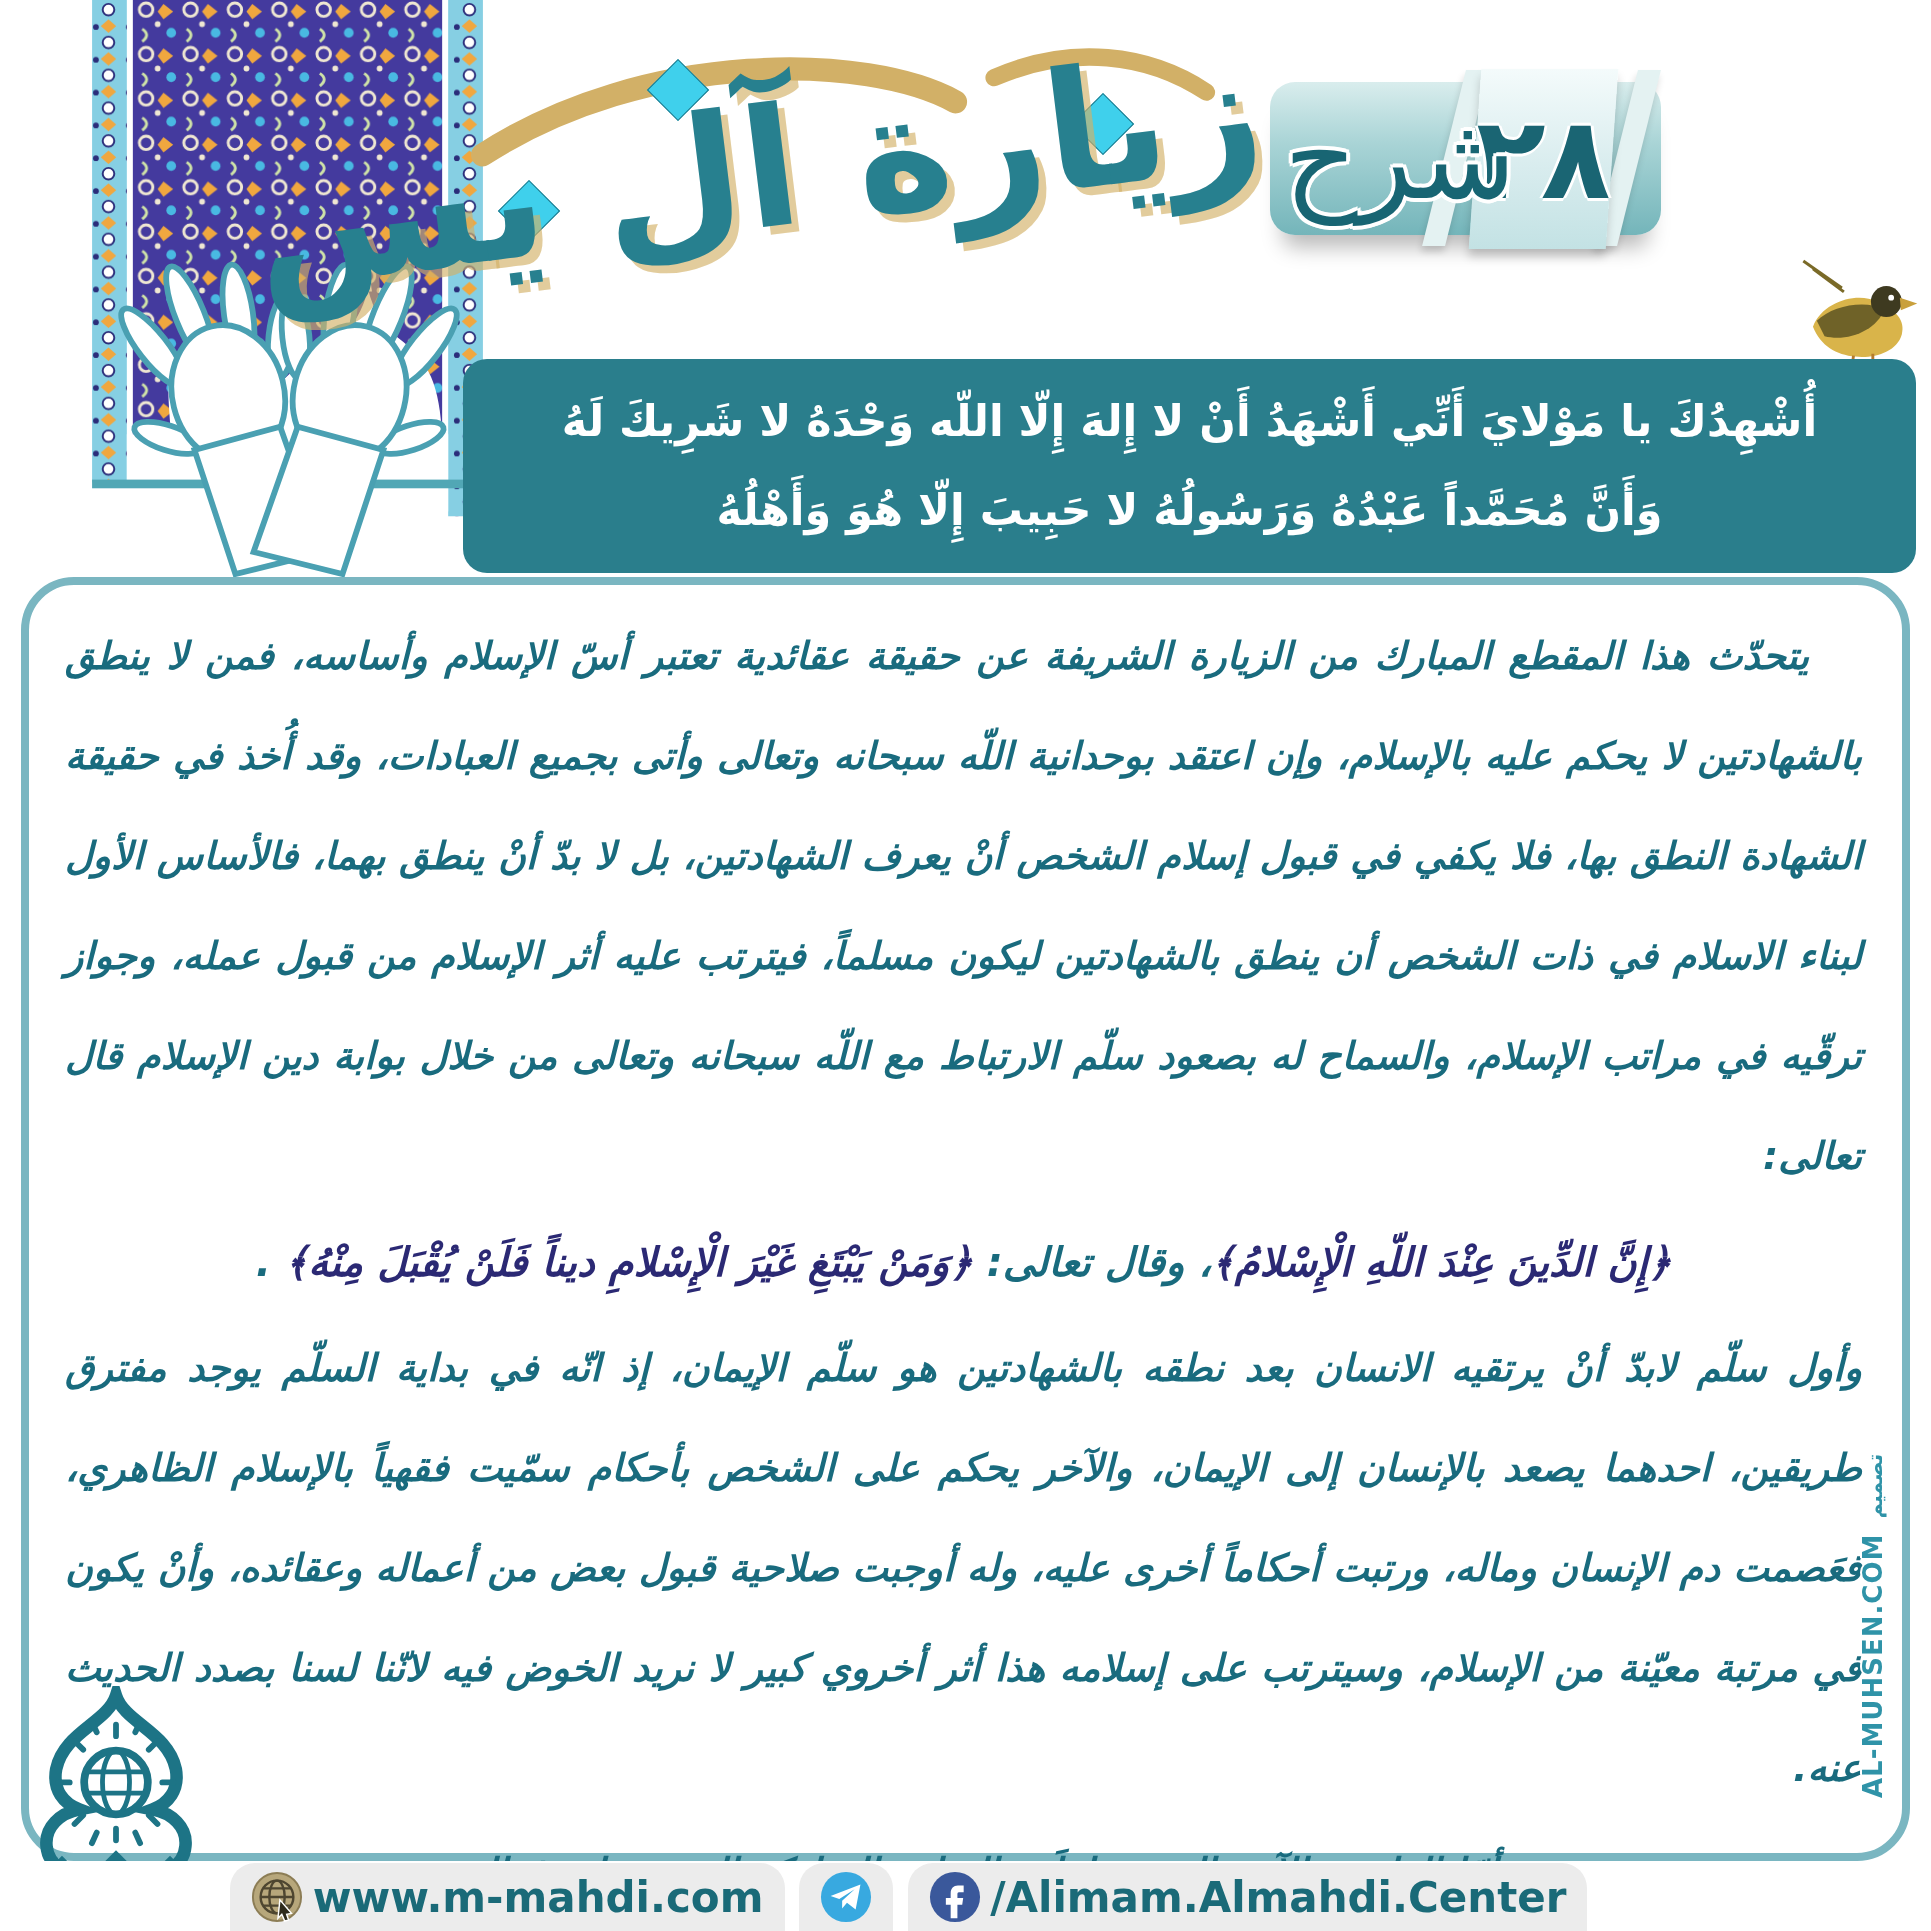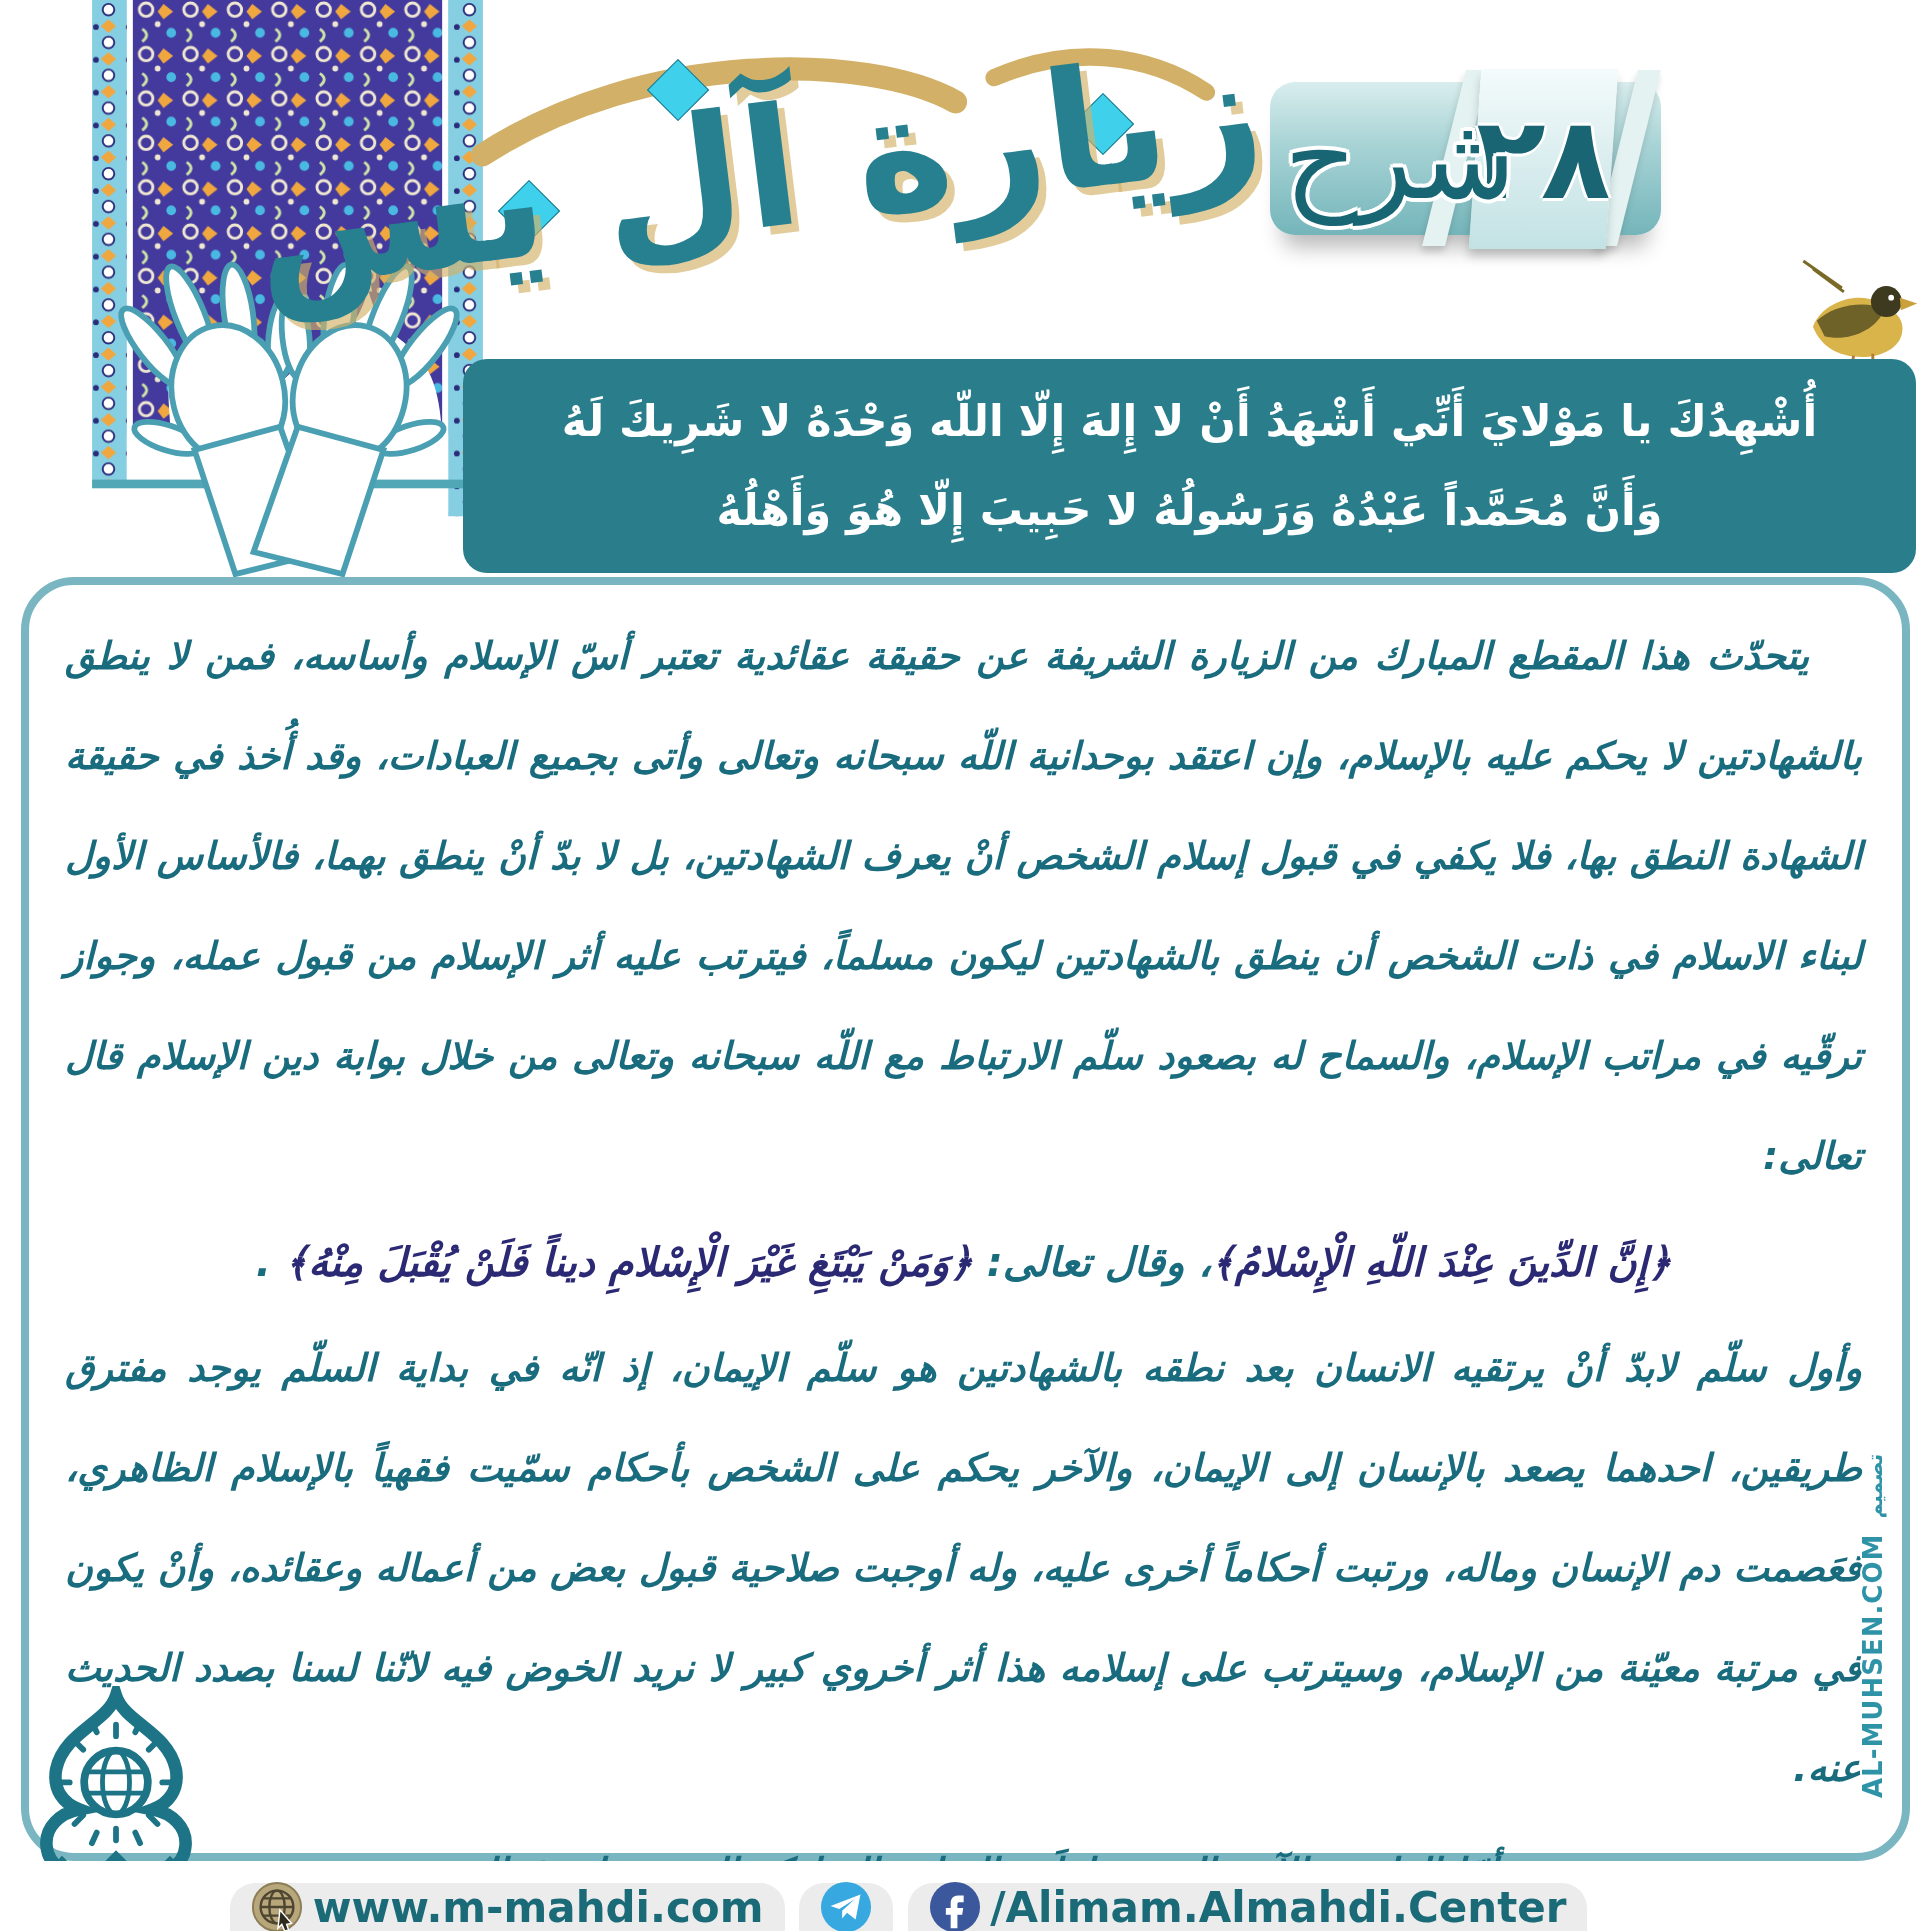--- a/index.html
+++ b/index.html
@@ -57,21 +57,21 @@
   .para{font-size:38px;font-weight:bold;color:#196b7e;line-height:100px;text-align:justify;margin:0 0 5.8px 0;}
   .para.indent{text-indent:53px;}
   .verse-line{font-size:40px;font-weight:bold;line-height:100px;text-align:center;margin:0 0 5.8px 0;}
   .navy{color:#2b2974;} .tealtxt{color:#196b7e;}
   .center-line{font-size:39px;font-weight:bold;color:#196b7e;line-height:100px;text-align:center;margin:3.9px 0;}
 
   
   .footer{position:absolute;left:0;bottom:0;width:1931px;height:70px;background:#fff;
     display:flex;align-items:flex-end;gap:14.5px;padding-left:230px;box-sizing:border-box;direction:ltr;}
   .pill{display:flex;align-items:center;gap:9.7px;background:#ececec;border-radius:25px 25px 0 0;
-    height:48px;padding:0 21px;}
+    height:68px;padding:0 21px;}
   .pill .lbl{font-size:42px;font-weight:bold;color:#1a6a78;white-space:nowrap;}
   .pill .ic{display:flex;align-items:center;}
   .site-logo{position:absolute;left:5.8px;top:1686px;width:220px;height:245px;}
 
   
   .watermark{position:absolute;left:1858px;top:1798px;transform:rotate(-90deg);transform-origin:0 0;
     white-space:nowrap;direction:ltr;
     font-weight:bold;color:#2f93a8;
     text-shadow:-1.9px 0 0 #fff,1.9px 0 0 #fff,0 -1.9px 0 #fff,0 1.9px 0 #fff;}
   .watermark .lat{font-size:26px;letter-spacing:1px;}

